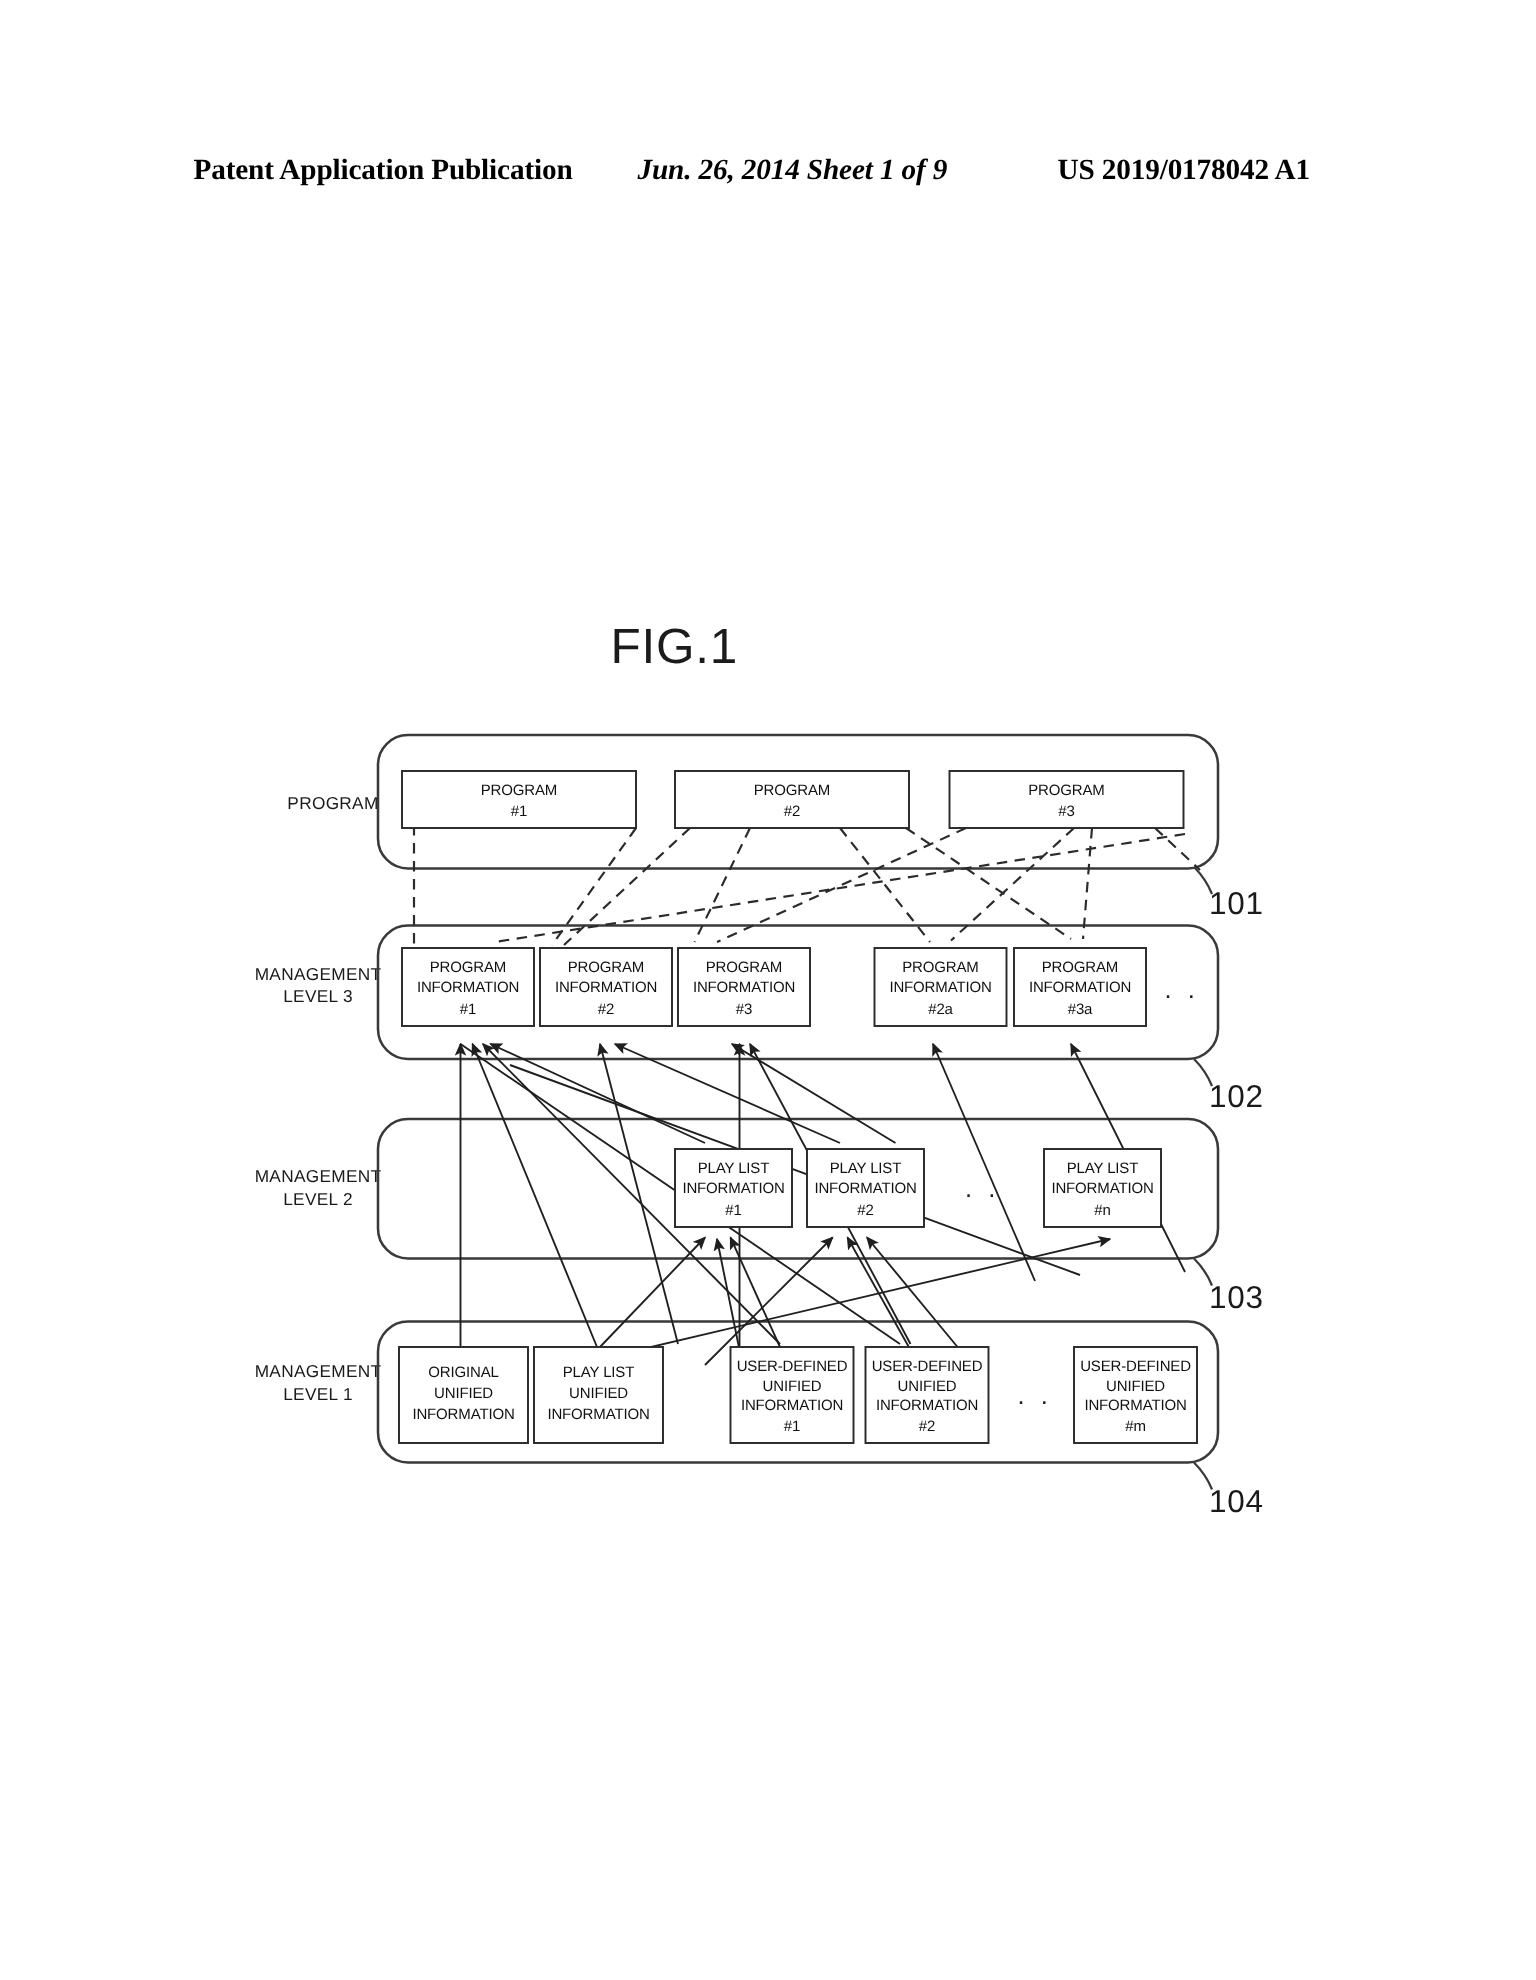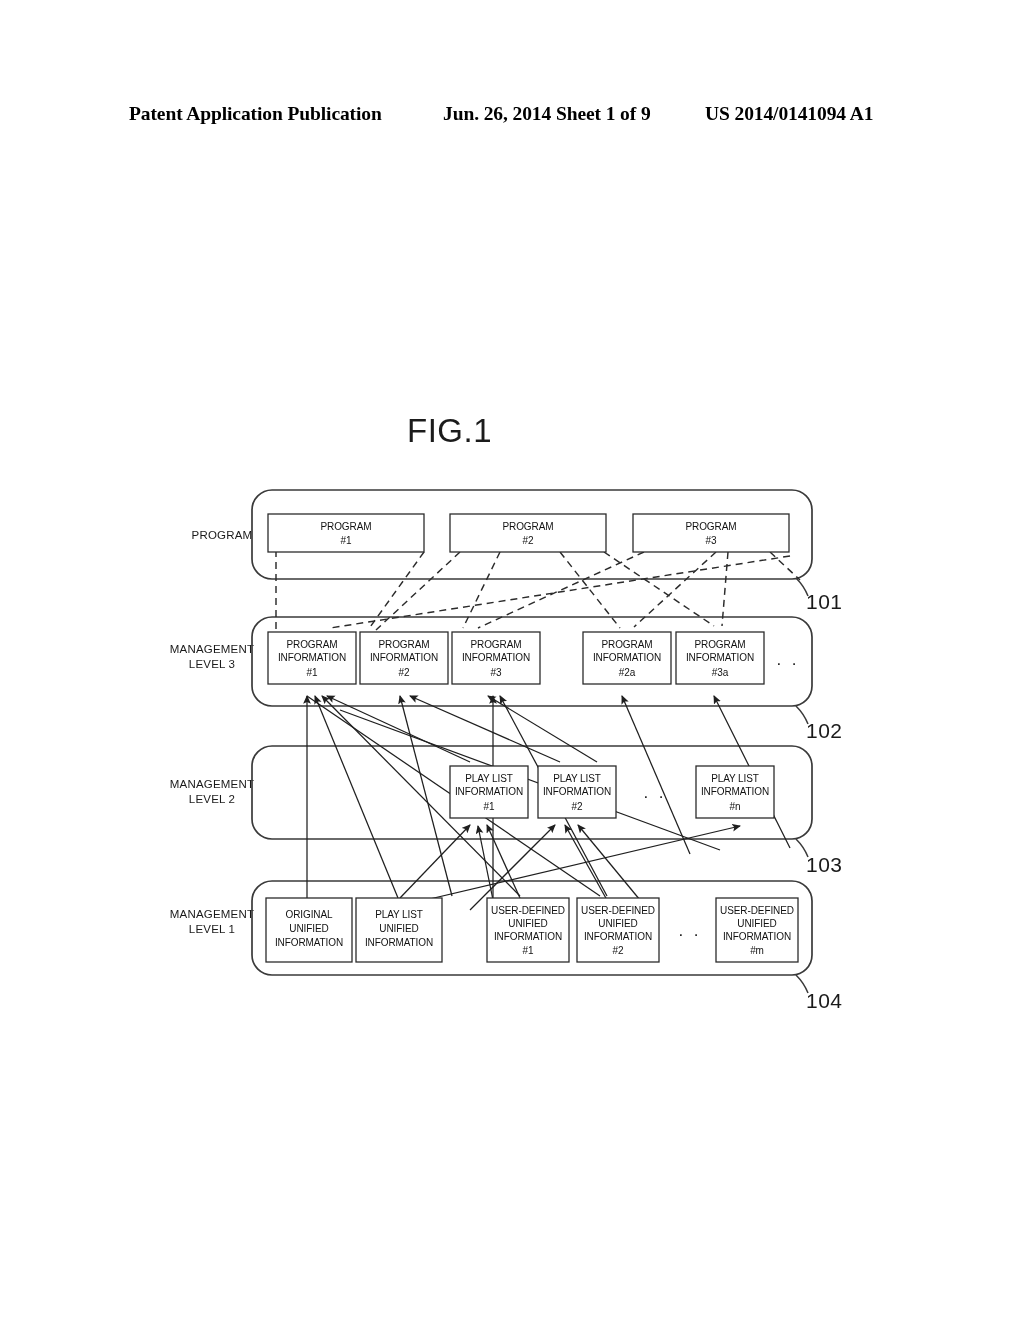--- a/index.html
+++ b/index.html
@@ -18,21 +18,21 @@
     position:absolute;left:0;top:83px;width:1024px;
     display:flex;flex-direction:row;align-items:baseline;
     font-family:"Liberation Serif", serif;
     font-weight:bold;
     font-size:19.5px;
     color:#000;
     letter-spacing:-0.1px;
     white-space:nowrap;
   }
   .hdr .h-pub{position:absolute;left:129px;}
-  .hdr .h-date{position:absolute;left:443px;}
+  .hdr .h-date{position:absolute;left:425px;font-style:italic;}
   .hdr .h-num{position:absolute;left:705px;}
 
   
   .figtitle{
     position:absolute;left:0;top:392px;width:899px;
     text-align:center;
     font-family:"Liberation Sans", sans-serif;
     font-size:33px;
     letter-spacing:0.5px;
     color:#1b1b1b;
@@ -72,21 +72,21 @@
   .leader{fill:none;stroke:#3a3a3a;stroke-width:1.5;}
 </style>
 </head>
 <body>
 
 <div class="page">
 
   <div class="hdr">
     <span class="h-pub">Patent Application Publication</span>
     <span class="h-date">Jun. 26, 2014  Sheet 1 of 9</span>
-    <span class="h-num">US 2014/0141094 A1</span>
+    <span class="h-num">US 2019/0178042 A1</span>
   </div>
 
   <div class="figtitle">FIG.1</div>
 
   <svg id="diagram" viewBox="0 0 1024 1320">
     <defs>
       <marker id="arrowhead" markerWidth="7" markerHeight="7" refX="6.2" refY="3.1" orient="auto" markerUnits="strokeWidth">
         <path d="M0,0 L7,3.1 L0,6.2 L1.5,3.1 z" fill="#1f1f1f"></path>
       </marker>
     </defs>

